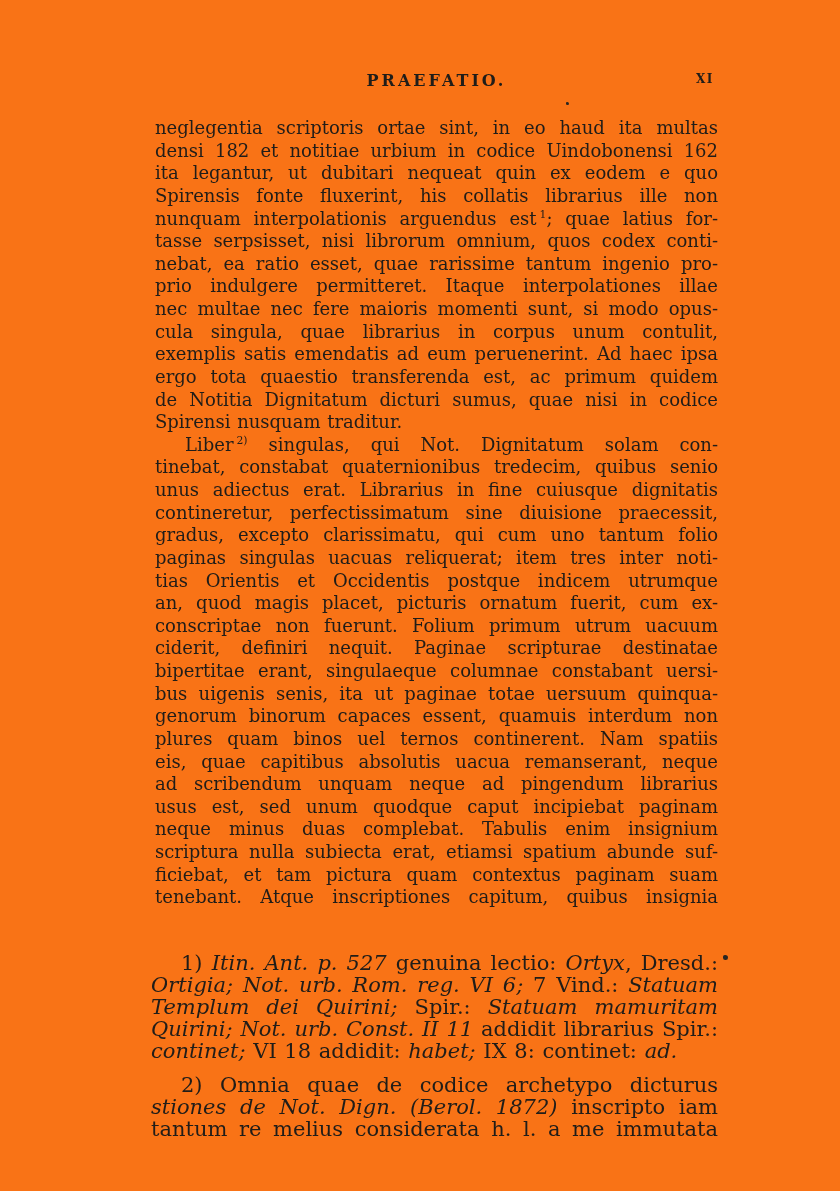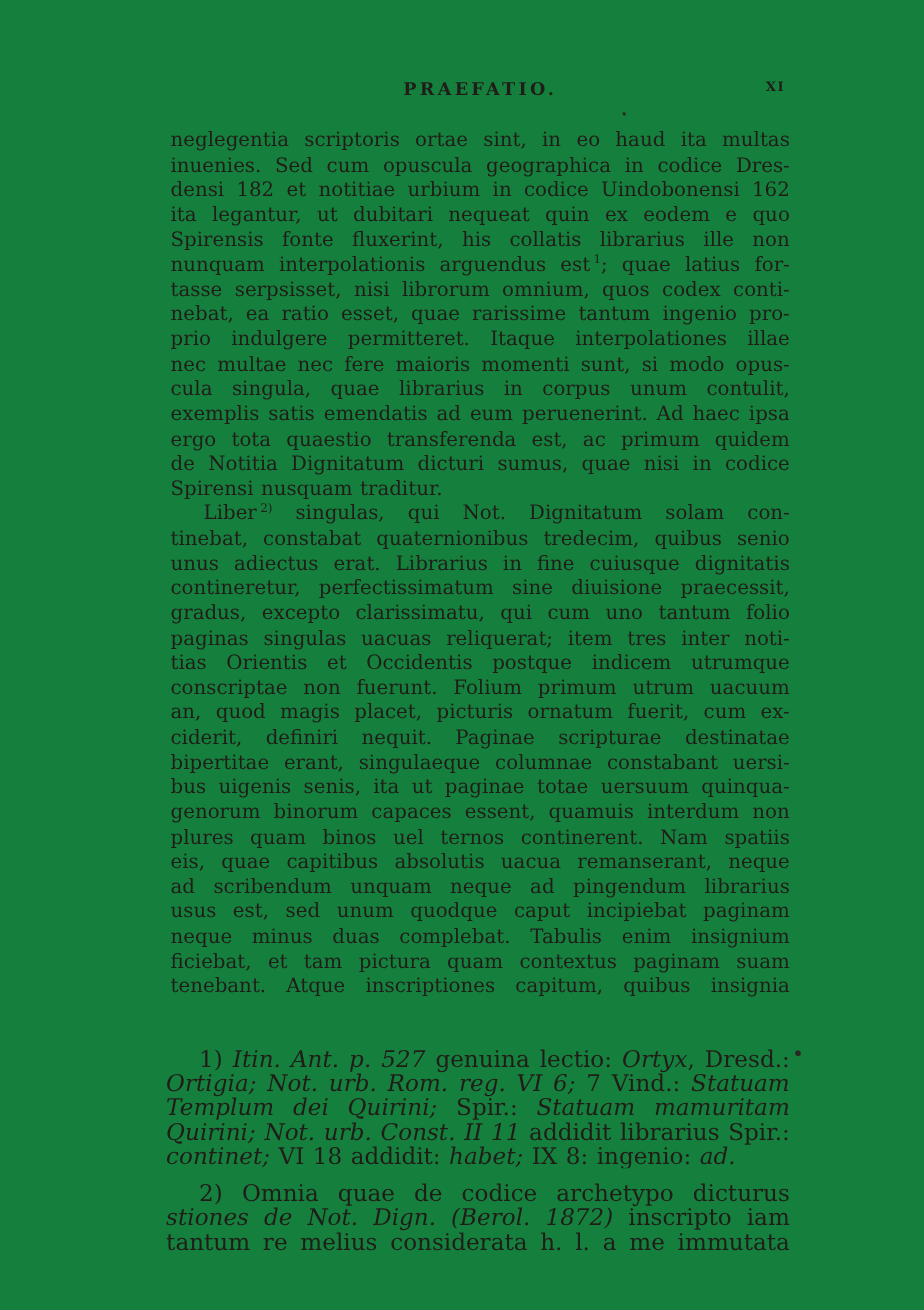--- a/index.html
+++ b/index.html
@@ -70,72 +70,72 @@
   }
   .speck {
     position: absolute;
     background: #2a2622;
     border-radius: 40% 60% 50% 50%;
   }
 </style>
 </head>
 <body>
 
-<div id="page" style="background: #15803d; color: rgb(32, 29, 25);">
+<div id="page" style="background: #f97316; color: rgb(32, 29, 25);">
 
   <div id="running-header">
     <span id="page-title">PRAEFATIO.</span>
     <span id="page-number">XI</span>
   </div>
 
   <div id="body-text">
       <div class="tline"><span>neglegentia scriptoris ortae sint, in eo haud ita multas</span></div>
-      <div class="tline"><span>inuenies.  Sed cum opuscula geographica in codice Dres-</span></div>
       <div class="tline"><span>densi 182 et notitiae urbium in codice Uindobonensi 162</span></div>
       <div class="tline"><span>ita legantur, ut dubitari nequeat quin ex eodem e quo</span></div>
       <div class="tline"><span>Spirensis fonte fluxerint, his collatis librarius ille non</span></div>
       <div class="tline"><span>nunquam interpolationis arguendus est</span><sup>1</sup><span>; quae latius for-</span></div>
       <div class="tline"><span>tasse serpsisset, nisi librorum omnium, quos codex conti-</span></div>
       <div class="tline"><span>nebat, ea ratio esset, quae rarissime tantum ingenio pro-</span></div>
       <div class="tline"><span>prio indulgere permitteret.  Itaque interpolationes illae</span></div>
       <div class="tline"><span>nec multae nec fere maioris momenti sunt, si modo opus-</span></div>
       <div class="tline"><span>cula singula, quae librarius in corpus unum contulit,</span></div>
       <div class="tline"><span>exemplis satis emendatis ad eum peruenerint. Ad haec ipsa</span></div>
       <div class="tline"><span>ergo tota quaestio transferenda est, ac primum quidem</span></div>
       <div class="tline"><span>de Notitia Dignitatum dicturi sumus, quae nisi in codice</span></div>
       <div class="tline nj"><span>Spirensi nusquam traditur.</span></div>
       <div class="tline ind"><span>Liber</span><sup>2)</sup><span> singulas, qui Not. Dignitatum solam con-</span></div>
       <div class="tline"><span>tinebat, constabat quaternionibus tredecim, quibus senio</span></div>
       <div class="tline"><span>unus adiectus erat.  Librarius in fine cuiusque dignitatis</span></div>
       <div class="tline"><span>contineretur, perfectissimatum sine diuisione praecessit,</span></div>
       <div class="tline"><span>gradus, excepto clarissimatu, qui cum uno tantum folio</span></div>
       <div class="tline"><span>paginas singulas uacuas reliquerat; item tres inter noti-</span></div>
       <div class="tline"><span>tias Orientis et Occidentis postque indicem utrumque</span></div>
+      <div class="tline"><span>an, quod magis placet, picturis ornatum fuerit, cum ex-</span></div>
       <div class="tline"><span>conscriptae non fuerunt.  Folium primum utrum uacuum</span></div>
-      <div class="tline"><span>an, quod magis placet, picturis ornatum fuerit, cum ex-</span></div>
       <div class="tline"><span>ciderit, definiri nequit.  Paginae scripturae destinatae</span></div>
       <div class="tline"><span>bipertitae erant, singulaeque columnae constabant uersi-</span></div>
       <div class="tline"><span>bus uigenis senis, ita ut paginae totae uersuum quinqua-</span></div>
       <div class="tline"><span>genorum binorum capaces essent, quamuis interdum non</span></div>
       <div class="tline"><span>plures quam binos uel ternos continerent.  Nam spatiis</span></div>
       <div class="tline"><span>eis, quae capitibus absolutis uacua remanserant, neque</span></div>
       <div class="tline"><span>ad scribendum unquam neque ad pingendum librarius</span></div>
       <div class="tline"><span>usus est, sed unum quodque caput incipiebat paginam</span></div>
       <div class="tline"><span>neque minus duas complebat.  Tabulis enim insignium</span></div>
+      <div class="tline"><span>scriptura nulla subiecta erat, etiamsi spatium abunde suf-</span></div>
       <div class="tline"><span>ficiebat, et tam pictura quam contextus paginam suam</span></div>
       <div class="tline"><span>tenebant.  Atque inscriptiones capitum, quibus insignia</span></div>
     </div>
 
   <div id="footnotes">
     <div class="footnote">
         <div class="tline ind"><span>1) </span><span class="it">Itin. Ant. p. 527</span><span> genuina lectio: </span><span class="it">Ortyx</span><span>, Dresd.: </span><span class="it">Ortux</span><span> Spir.:</span></div>
         <div class="tline"><span class="it">Ortigia;</span><span> </span><span class="it">Not. urb. Rom. reg. VI 6;</span><span> 7 Vind.: </span><span class="it">Statuam Mamuri,</span></div>
         <div class="tline"><span class="it">Templum dei Quirini;</span><span> Spir.: </span><span class="it">Statuam mamuritam plumbeam dei</span></div>
         <div class="tline"><span class="it">Quirini;</span><span> </span><span class="it">Not. urb. Const. II 11</span><span> addidit librarius Spir.: </span><span class="it">Liber I</span></div>
-        <div class="tline nj"><span class="it">continet;</span><span> VI 18 addidit: </span><span class="it">habet;</span><span> IX 8: ingenio: </span><span class="it">ad.</span></div>
+        <div class="tline nj"><span class="it">continet;</span><span> VI 18 addidit: </span><span class="it">habet;</span><span> IX 8: continet: </span><span class="it">ad.</span></div>
       </div>
     <div class="footnote">
         <div class="tline ind"><span>2) Omnia quae de codice archetypo dicturus sum, in libello </span><span class="it">Quae-</span></div>
         <div class="tline"><span class="it">stiones de Not. Dign. (Berol. 1872)</span><span> inscripto iam exposui; perpauca</span></div>
         <div class="tline nj"><span>tantum re melius considerata h. l. a me immutata sunt.</span></div>
       </div>
   </div>
 
 <div class="speck" style="left: 566px; top: 102px; width: 3px; height: 3px;"></div>
     <div class="speck" style="left: 723px; top: 955px; width: 5px; height: 5px;"></div>

